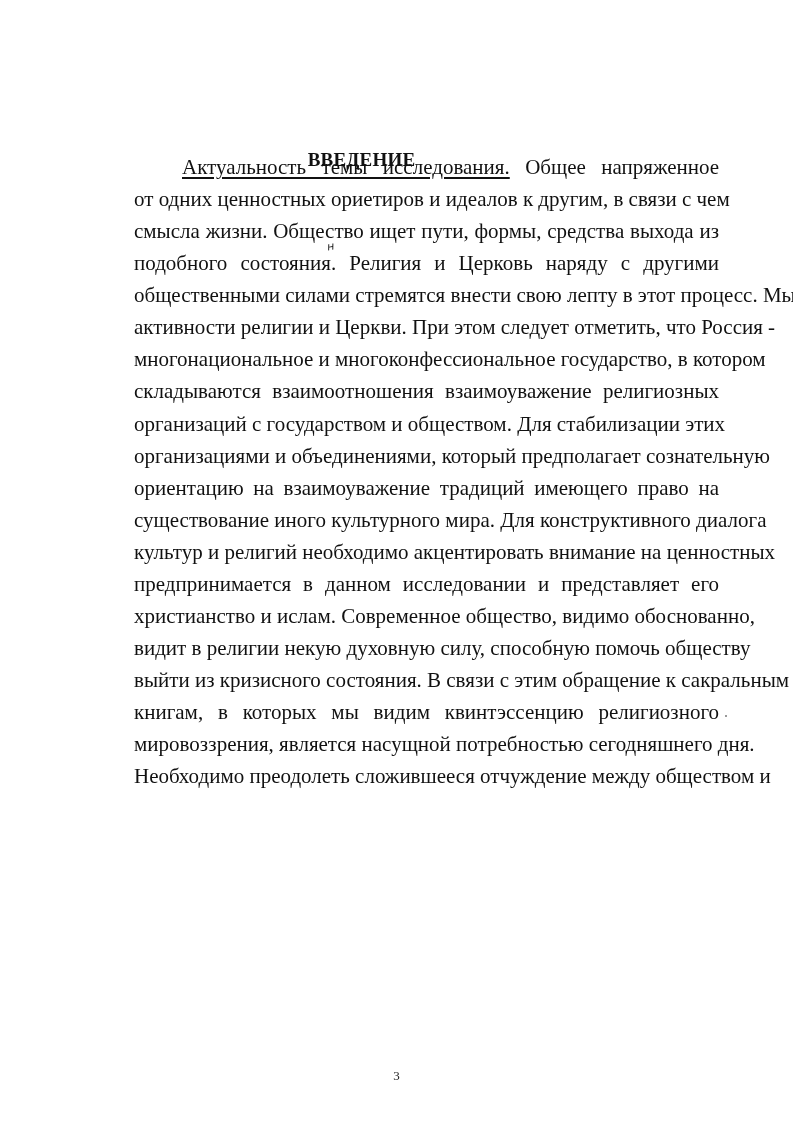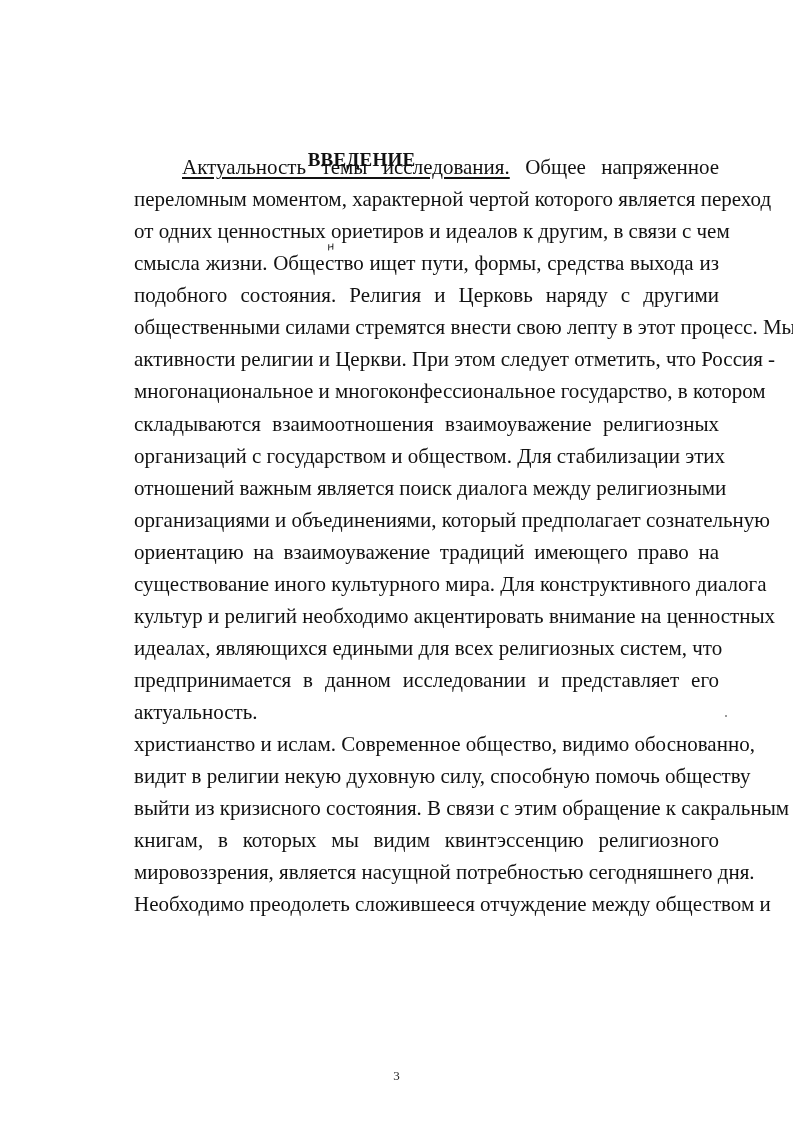--- a/index.html
+++ b/index.html
@@ -89,37 +89,33 @@
   </style>
 </head>
 <body>
 
 <div class="page">
 
   <div class="title">ВВЕДЕНИЕ</div>
 
   <div class="body-text">
     <span class="line indent"><span class="underlined">Актуальность темы исследования.</span> <span>Общее напряженное</span></span>
-    <span class="line">переломным моментом, характерной чертой которого является переход</span>
     <span class="line">от одних ценностных ориетиров и идеалов к другим, в связи с чем</span>
     <span class="line">смысла жизни. Общество ищет пути, формы, средства выхода из</span>
     <span class="line">подобного состояния. Религия и Церковь наряду с другими</span>
     <span class="line">общественными силами стремятся внести свою лепту в этот процесс. Мы</span>
     <span class="line">активности религии и Церкви. При этом следует отметить, что Россия -</span>
     <span class="line">многонациональное и многоконфессиональное государство, в котором</span>
     <span class="line">складываются взаимоотношения взаимоуважение религиозных</span>
     <span class="line">организаций с государством и обществом. Для стабилизации этих</span>
-    <span class="line">отношений важным является поиск диалога между религиозными</span>
     <span class="line">организациями и объединениями, который предполагает сознательную</span>
     <span class="line">ориентацию на взаимоуважение традиций имеющего право на</span>
     <span class="line">существование иного культурного мира. Для конструктивного диалога</span>
     <span class="line">культур и религий необходимо акцентировать внимание на ценностных</span>
-    <span class="line">идеалах, являющихся едиными для всех религиозных систем, что</span>
     <span class="line">предпринимается в данном исследовании и представляет его</span>
-    <span class="line last">актуальность.</span>
     <span class="line">христианство и ислам. Современное общество, видимо обоснованно,</span>
     <span class="line">видит в религии некую духовную силу, способную помочь обществу</span>
     <span class="line">выйти из кризисного состояния. В связи с этим обращение к сакральным</span>
     <span class="line">книгам, в которых мы видим квинтэссенцию религиозного</span>
     <span class="line">мировоззрения, является насущной потребностью сегодняшнего дня.</span>
     <span class="line">Необходимо преодолеть сложившееся отчуждение между обществом и</span>
   </div>
 
   <div class="annotation">н</div>
   <div class="stray-dot"></div>

